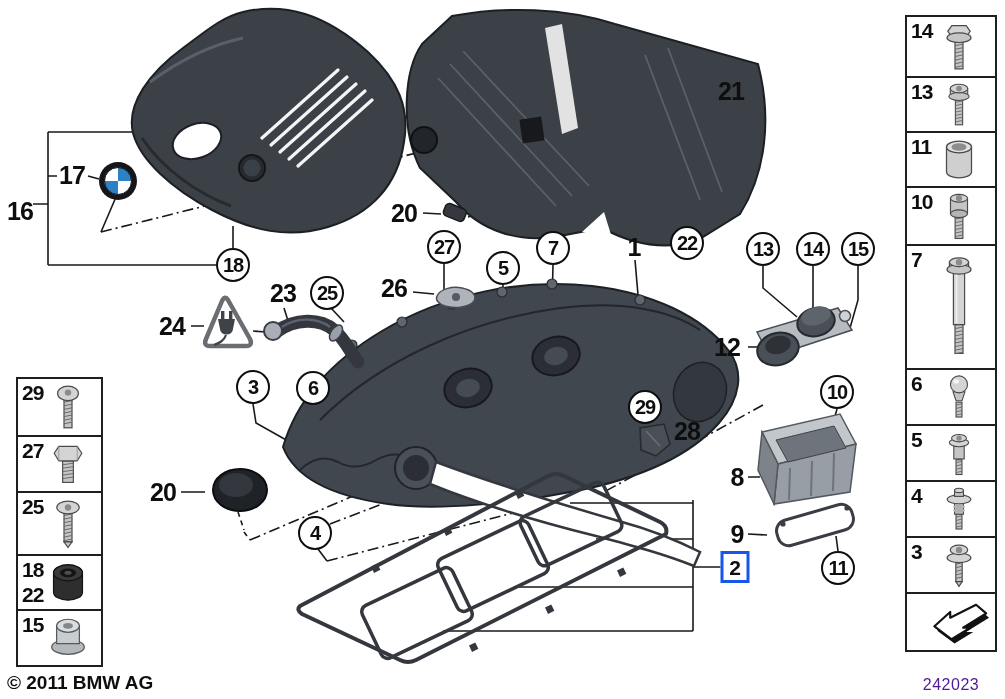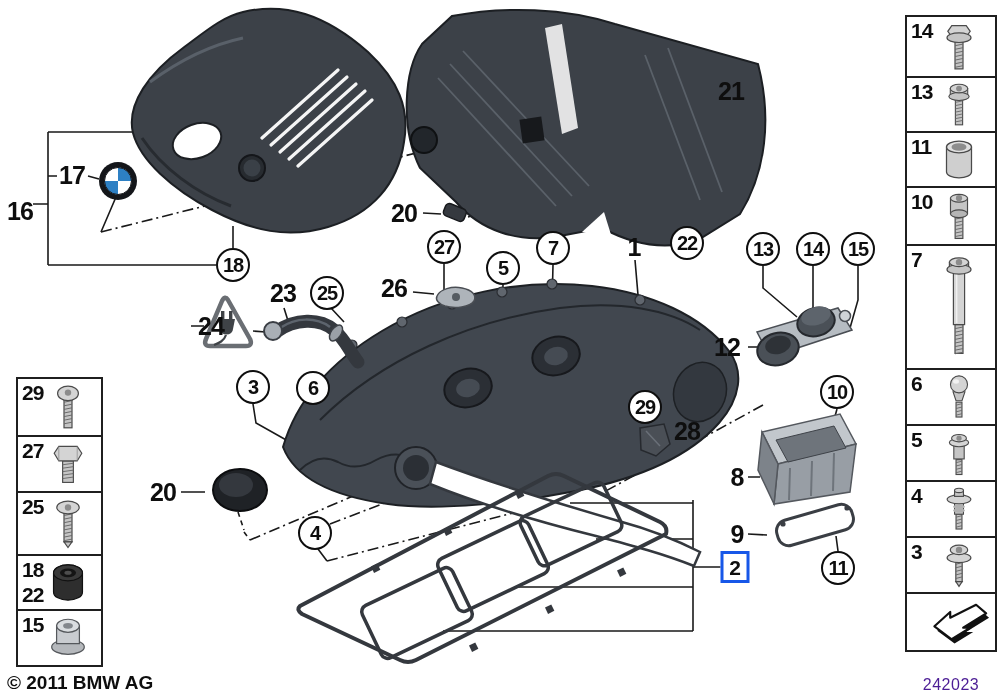--- a/index.html
+++ b/index.html
@@ -220,21 +220,21 @@
     </g>
   </g>
 </svg>
 
 <div id="callouts">
       <div class="callout-plain" style="left: 20px; top: 204px; margin-top: 7px;">16</div>
       <div class="callout-plain" style="left: 72px; top: 175px;">17</div>
       <div class="callout-plain" style="left: 404px; top: 213px;">20</div>
       <div class="callout-plain" style="left: 731px; top: 91px;">21</div>
       <div class="callout-plain" style="left: 283px; top: 293px;">23</div>
-      <div class="callout-plain" style="left: 172px; top: 326px; margin-left: 39px;">24</div>
+      <div class="callout-plain" style="left: 172px; top: 326px;">24</div>
       <div class="callout-plain" style="left: 394px; top: 288px;">26</div>
       <div class="callout-plain" style="left: 634px; top: 247px;">1</div>
       <div class="callout-plain" style="left: 727px; top: 347px;">12</div>
       <div class="callout-plain" style="left: 687px; top: 431px;">28</div>
       <div class="callout-plain" style="left: 737px; top: 477px;">8</div>
       <div class="callout-plain" style="left: 737px; top: 534px;">9</div>
       <div class="callout-plain" style="left: 163px; top: 492px;">20</div>
       <div class="callout-circled" style="left: 233px; top: 265px;">18</div>
       <div class="callout-circled" style="left: 327px; top: 293px;">25</div>
       <div class="callout-circled" style="left: 444px; top: 247px;">27</div>

